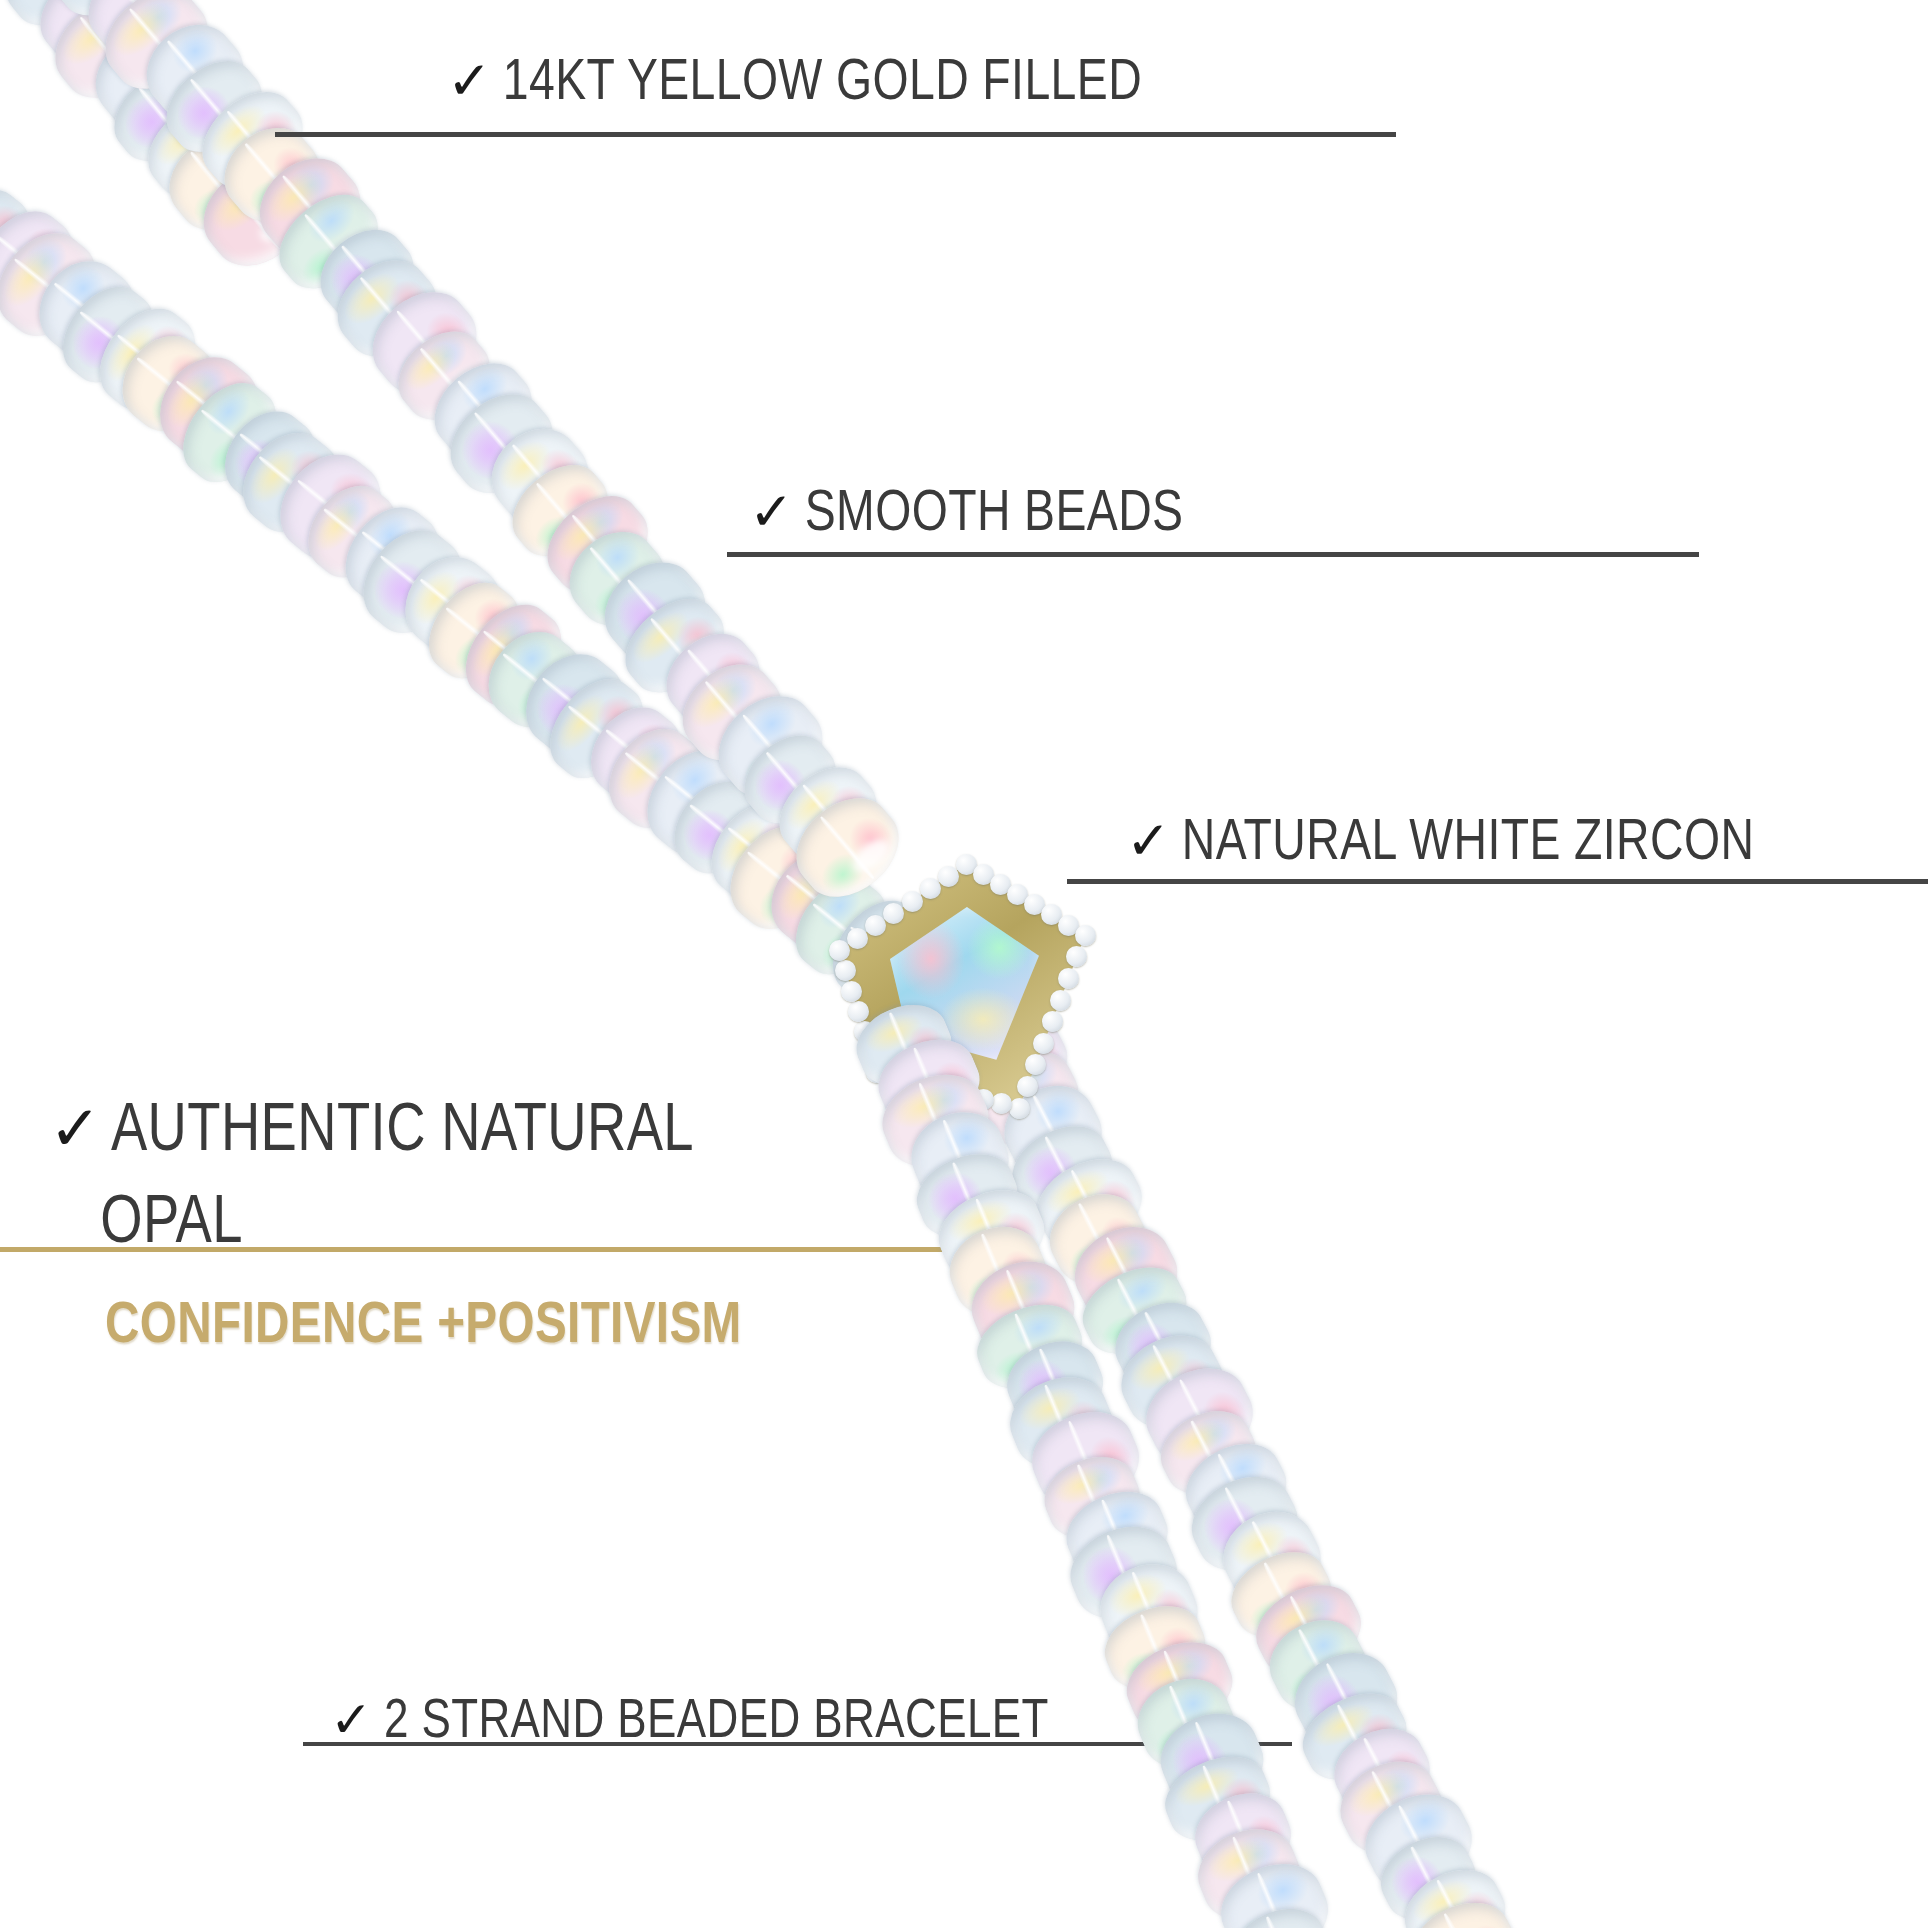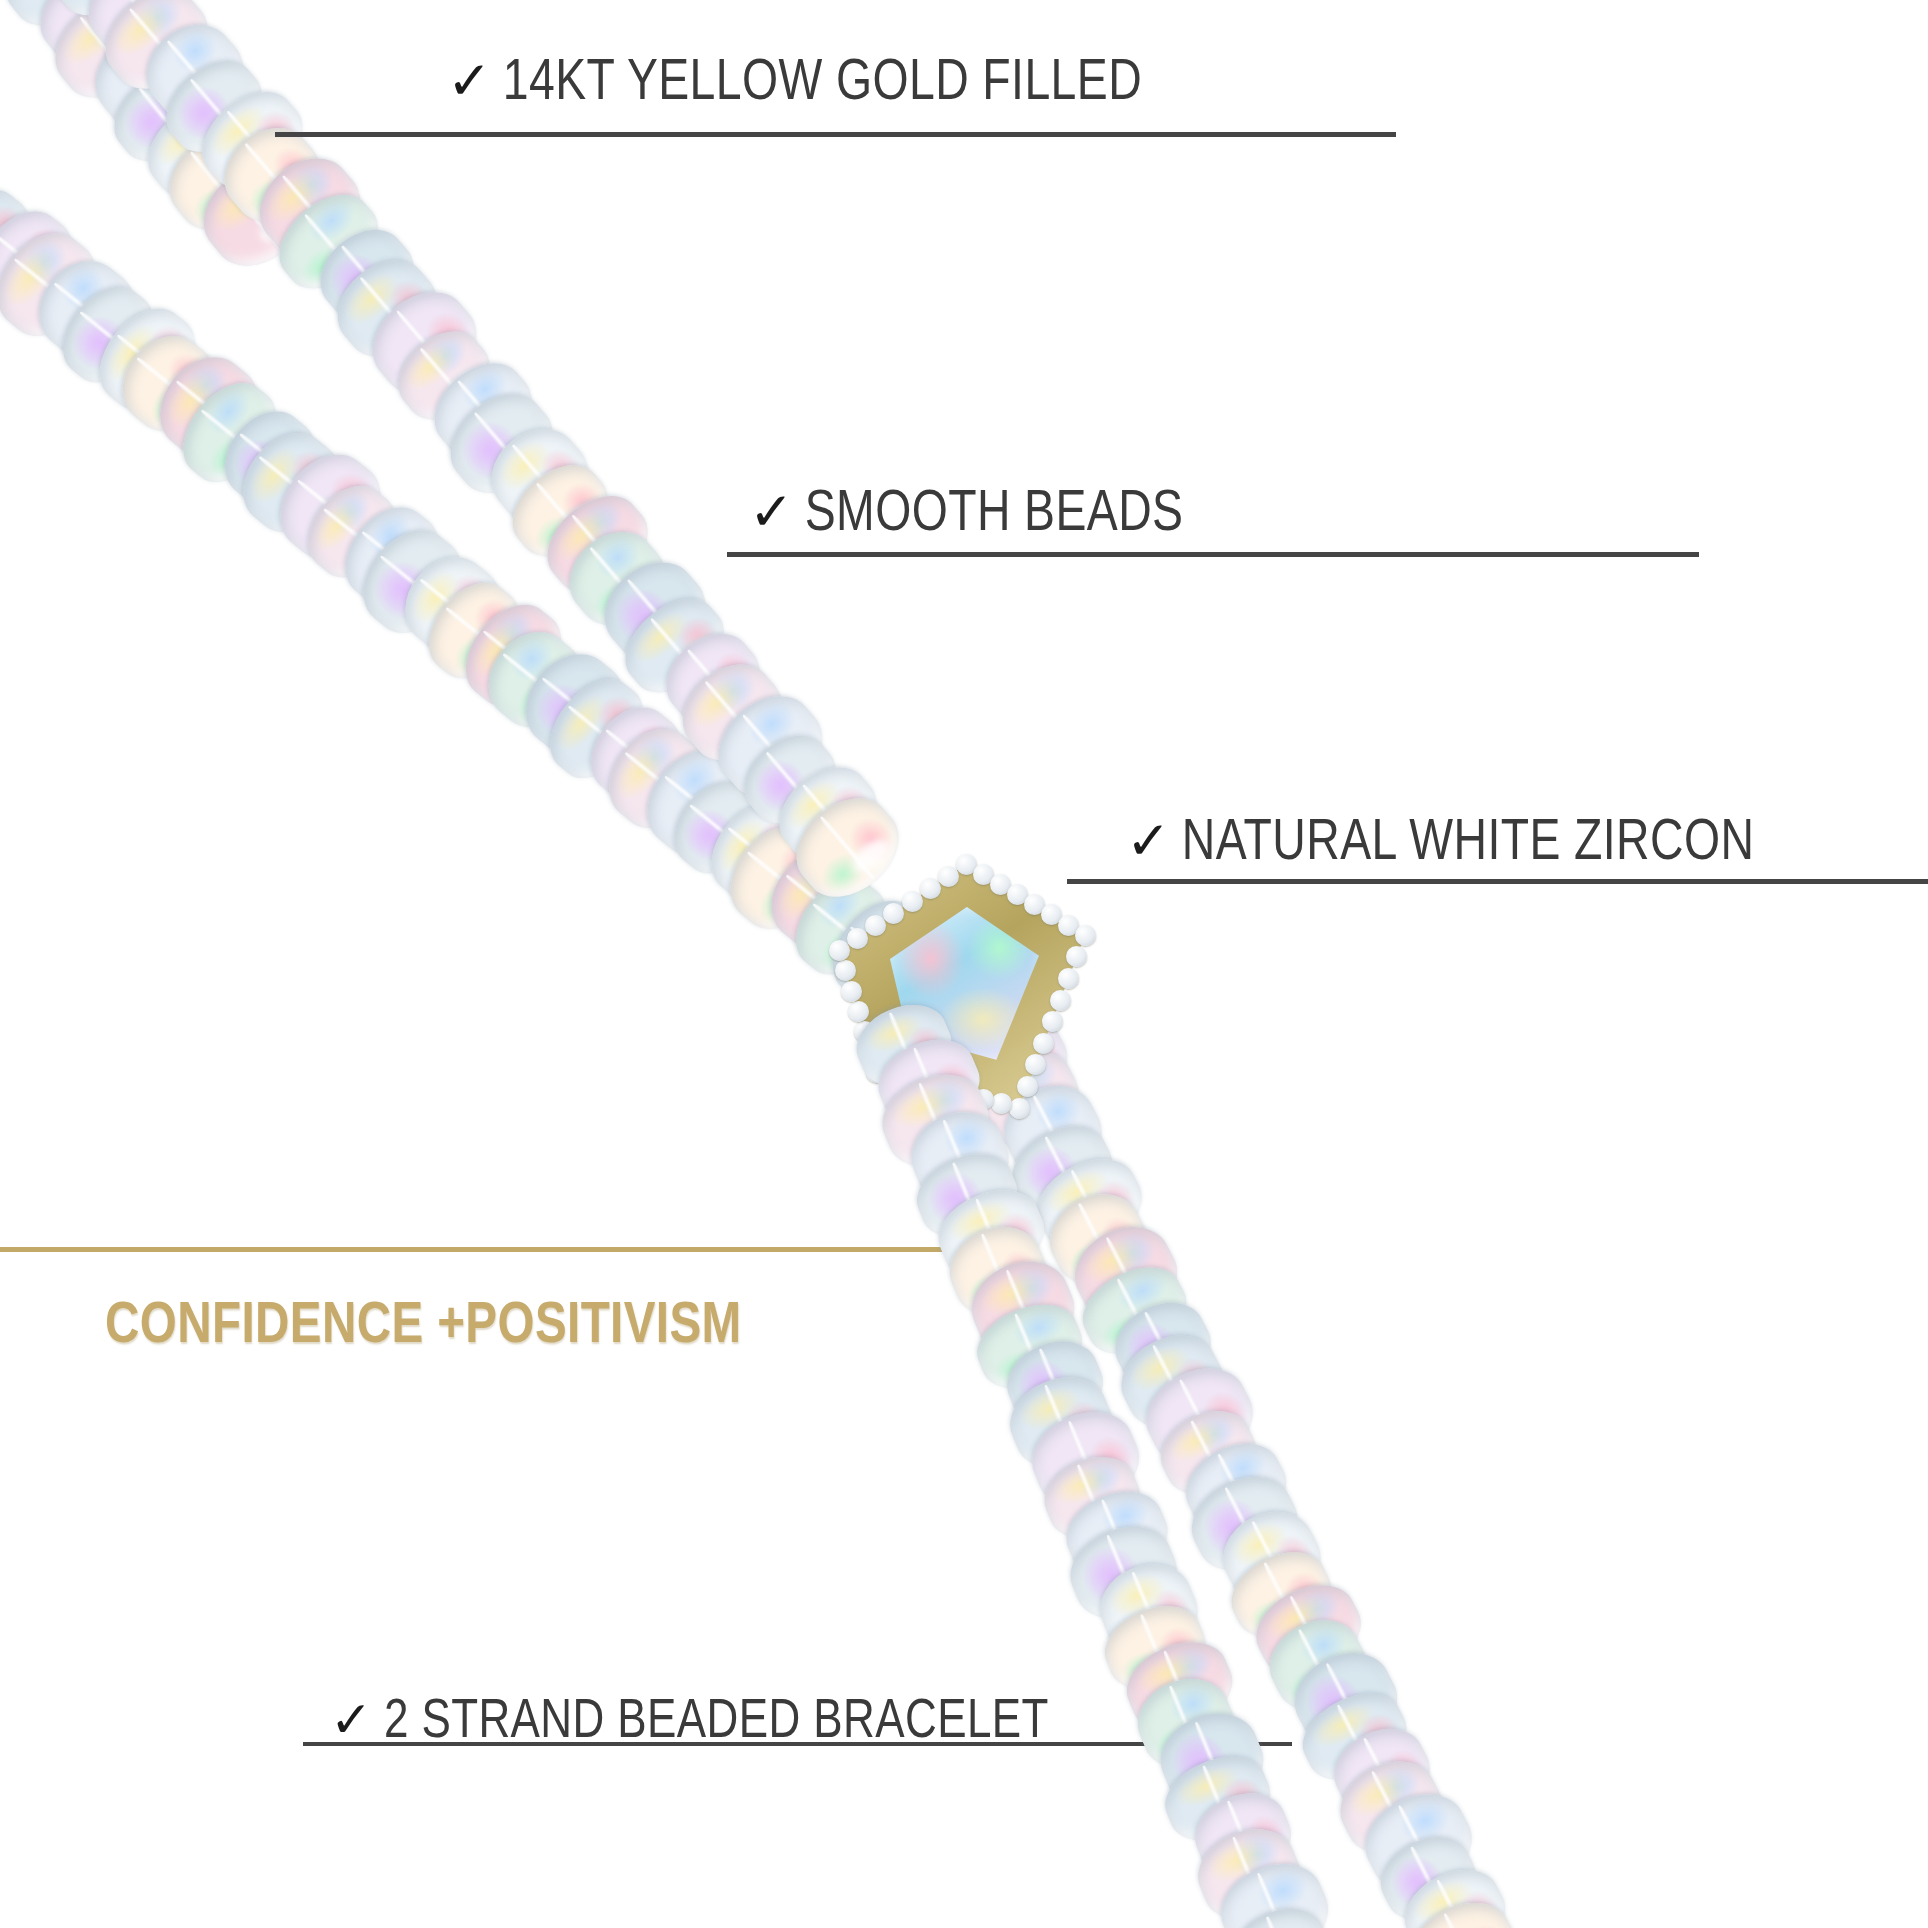--- a/index.html
+++ b/index.html
@@ -212,20 +212,26 @@
   <div class="label" style="left:749px;top:476px;font-size:58px;">
     <span class="check">✓</span><span>SMOOTH BEADS</span>
   </div>
   <div class="rule" style="left:727px;top:552px;width:972px;"></div>
 
   <div class="label" style="left:1126px;top:805px;font-size:58px;">
     <span class="check">✓</span><span>NATURAL WHITE ZIRCON</span>
   </div>
   <div class="rule" style="left:1067px;top:879px;width:862px;"></div>
 
+  <div id="opalBlock">
+    <div class="line" style="font-size:68px;line-height:90px;">
+      <span class="check">✓</span><span>AUTHENTIC NATURAL</span>
+    </div>
+    <div class="line" style="font-size:68px;line-height:90px;padding-left:64px;">OPAL</div>
+  </div>
   <div class="rule-gold" style="left:0px;top:1247px;width:962px;"></div>
 
   <div id="tagline">CONFIDENCE +POSITIVISM</div>
 
   <div class="label" style="left:330px;top:1686px;font-size:55px;">
     <span class="check">✓</span><span>2 STRAND BEADED BRACELET</span>
   </div>
   <div class="rule" style="left:303px;top:1742px;width:989px;height:3.8px;"></div>
 
 <div class="strand" style="left: 0px; top: 0px; width: 1928px; height: 1928px;">

